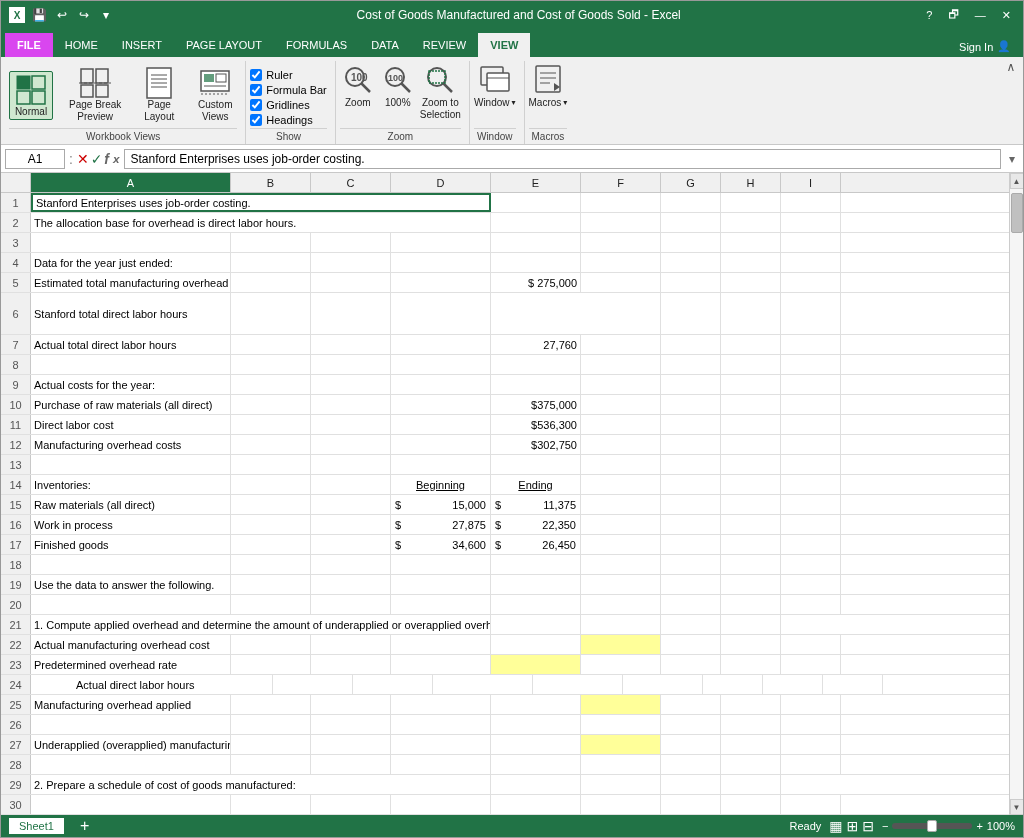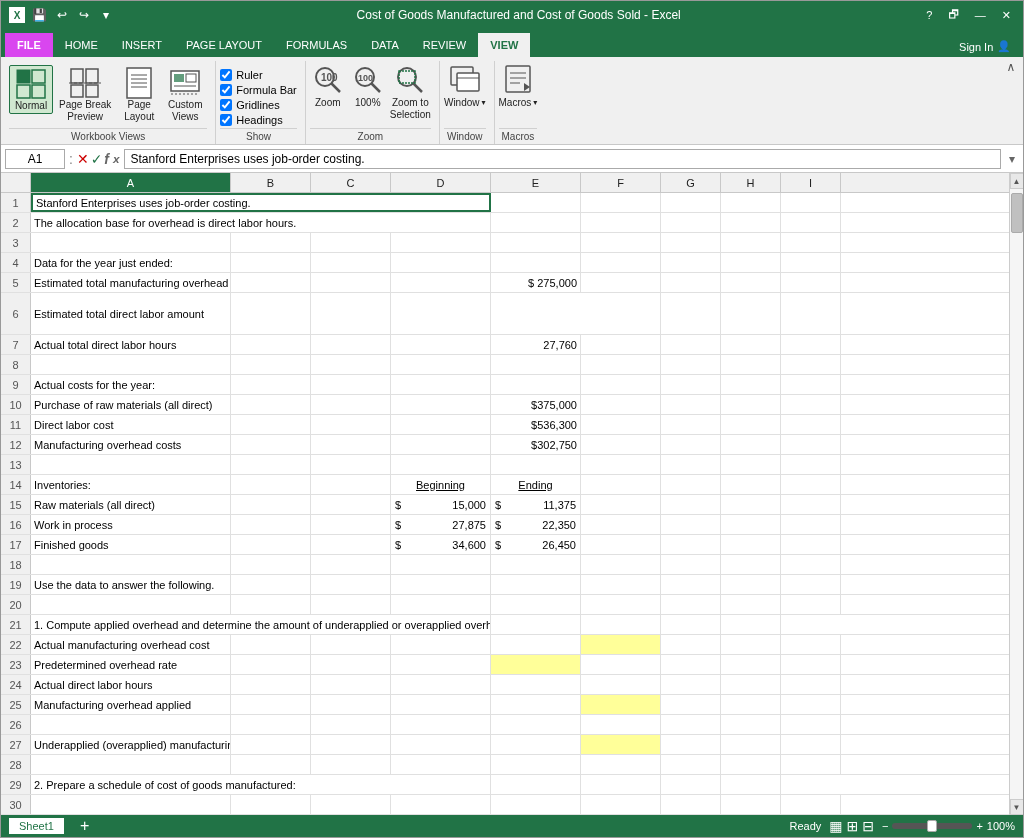--- a/index.html
+++ b/index.html
@@ -60,21 +60,21 @@
       display: flex;
       flex-direction: column;
       align-items: flex-start;
       border-right: 1px solid #d0d0d0;
       padding: 0 8px 0 4px;
       min-width: fit-content;
     }
     .ribbon-group:last-child { border-right: none; }
 
     
-    .wb-views { display: flex; gap: 2px; align-items: flex-start; flex: 1; padding-top: 4px; }
+    .wb-views { display: flex; gap: 12px; align-items: center; flex: 1; padding-top: 4px; }
     .view-btn {
       display: flex;
       flex-direction: column;
       align-items: center;
       font-size: 10px;
       cursor: pointer;
       padding: 2px 4px;
       min-width: 44px;
       color: #222;
     }
@@ -547,21 +547,21 @@
             <div class="cell" style="width:100px;"></div>
             <div class="cell right-align" style="width:90px;">$  275,000</div>
             <div class="cell" style="width:80px;"></div>
             <div class="cell" style="width:60px;"></div>
             <div class="cell" style="width:60px;"></div>
             <div class="cell" style="width:60px;"></div>
           </div>
 
           <div class="spreadsheet-row">
             <div class="row-num">6</div>
-            <div class="cell" style="width:200px;">Estimated total direct labor amount</div>
+            <div class="cell" style="width:200px;">Stanford total direct labor hours</div>
             <div class="cell" style="width:80px;"></div>
             <div class="cell" style="width:80px;"></div>
             <div class="cell" style="width:100px;"></div>
             <div class="cell right-align" style="width:90px;margin-top:44px;">25,000</div>
             <div class="cell" style="width:80px;"></div>
             <div class="cell" style="width:60px;"></div>
             <div class="cell" style="width:60px;"></div>
             <div class="cell" style="width:60px;"></div>
           </div>
 
@@ -795,21 +795,21 @@
             <div class="cell" style="width:100px;"></div>
             <div class="cell yellow-bg" style="width:90px;"></div>
             <div class="cell" style="width:80px;"></div>
             <div class="cell" style="width:60px;"></div>
             <div class="cell" style="width:60px;"></div>
             <div class="cell" style="width:60px;"></div>
           </div>
 
           <div class="spreadsheet-row">
             <div class="row-num">24</div>
-            <div class="cell" style="width:200px;">  Actual direct labor hours</div>
+            <div class="cell" style="width:200px;margin-left:42px;">  Actual direct labor hours</div>
             <div class="cell" style="width:80px;"></div>
             <div class="cell" style="width:80px;"></div>
             <div class="cell" style="width:100px;"></div>
             <div class="cell" style="width:90px;"></div>
             <div class="cell" style="width:80px;"></div>
             <div class="cell" style="width:60px;"></div>
             <div class="cell" style="width:60px;"></div>
             <div class="cell" style="width:60px;"></div>
           </div>
 

